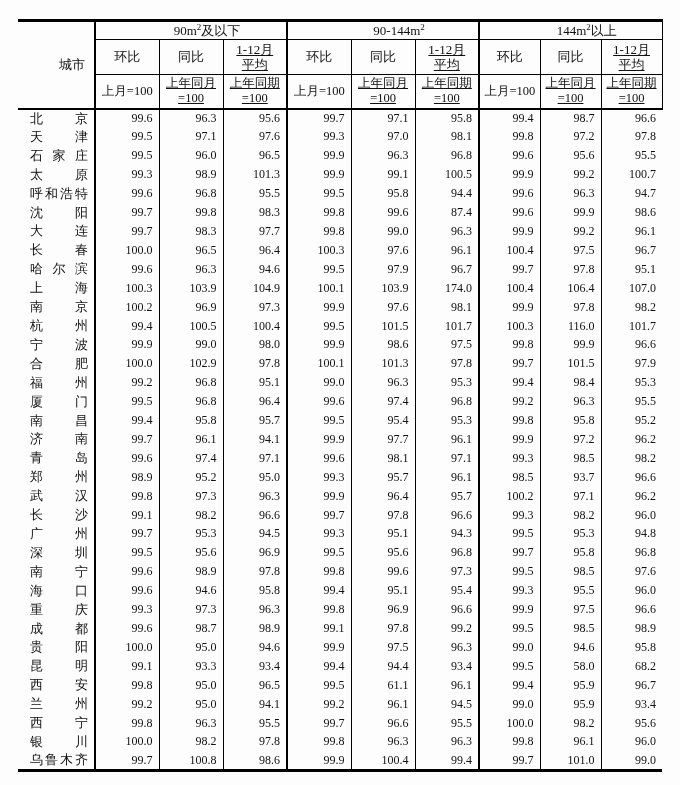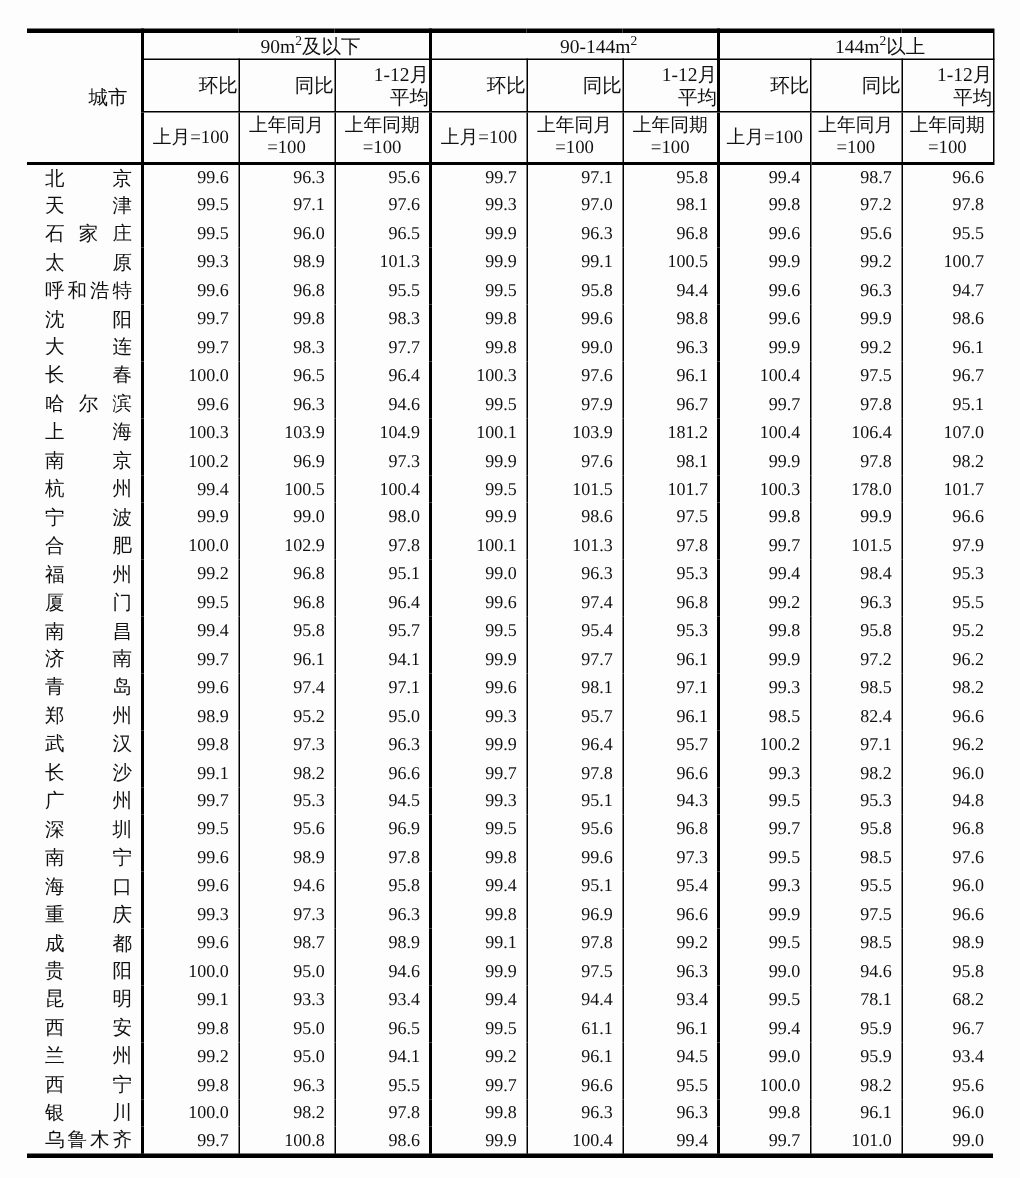--- a/index.html
+++ b/index.html
@@ -12,33 +12,33 @@
     position: absolute; left: 18px; top: 19px;
     width: 644px; table-layout: fixed; border-collapse: collapse;
     border-top: 3px solid #000; border-bottom: 3px solid #000;
   }
   col.c-city  { width: 77px; }
   col.c-w     { width: 64px; }
   col.c-n     { width: 61px; }
 
   thead th { font-weight: normal; text-align: center; vertical-align: middle; font-size: 13px; }
   tr.h1 th { height: 19px; line-height: 17px; padding-left: 32px; }
-  tr.h2 th { height: 35px; text-align: right; }
+  tr.h2 th { height: 35px; }
   tr.h3 th { height: 34px; font-size: 12.5px; }
 
   th.city-h { border-bottom: 2px solid #000; }
   tr.h1 th.grp { border-bottom: 1px solid #000; border-left: 2px solid #000; }
   tr.h1 th.last, tr.h2 th.last, tr.h3 th.last { border-right: 1px solid #000; margin-left: 16px; }
   tr.h2 th, tr.h3 th { border-left: 1px solid #000; }
   tr.h2 th.gs, tr.h3 th.gs { border-left: 2px solid #000; }
   tr.h2 th { border-bottom: 1px solid #000; }
   tr.h3 th { border-bottom: 2px solid #000; }
 
   th sup { font-size: 9px; vertical-align: super; line-height: 0; }
-  .tline { display: block; line-height: 15px; }
+  .tline { display: block; line-height: 15px; text-decoration: underline; }
 
   tbody td { height: 18.91px; font-size: 12px; vertical-align: middle; }
   td.num { text-align: right; padding-right: 6px; border-left: 1px solid #000; }
   td.num.gs { border-left: 2px solid #000; }
   td.city { text-align: left; }
   .cityname {
     display: inline-block; width: 58px; margin-left: 12px;
     font-size: 13px; text-align: justify; text-align-last: justify;
     white-space: nowrap;
   }
@@ -185,21 +185,21 @@
     <td class="num">94.7</td>
   </tr>
 
   <tr>
     <td class="city"><span class="cityname">沈阳</span></td>
     <td class="num gs">99.7</td>
     <td class="num">99.8</td>
     <td class="num">98.3</td>
     <td class="num gs">99.8</td>
     <td class="num">99.6</td>
-    <td class="num">98.8</td>
+    <td class="num">87.4</td>
     <td class="num gs">99.6</td>
     <td class="num">99.9</td>
     <td class="num">98.6</td>
   </tr>
 
   <tr>
     <td class="city"><span class="cityname">大连</span></td>
     <td class="num gs">99.7</td>
     <td class="num">98.3</td>
     <td class="num">97.7</td>
@@ -237,21 +237,21 @@
     <td class="num">95.1</td>
   </tr>
 
   <tr>
     <td class="city"><span class="cityname">上海</span></td>
     <td class="num gs">100.3</td>
     <td class="num">103.9</td>
     <td class="num">104.9</td>
     <td class="num gs">100.1</td>
     <td class="num">103.9</td>
-    <td class="num">181.2</td>
+    <td class="num">174.0</td>
     <td class="num gs">100.4</td>
     <td class="num">106.4</td>
     <td class="num">107.0</td>
   </tr>
 
   <tr>
     <td class="city"><span class="cityname">南京</span></td>
     <td class="num gs">100.2</td>
     <td class="num">96.9</td>
     <td class="num">97.3</td>
@@ -265,21 +265,21 @@
 
   <tr>
     <td class="city"><span class="cityname">杭州</span></td>
     <td class="num gs">99.4</td>
     <td class="num">100.5</td>
     <td class="num">100.4</td>
     <td class="num gs">99.5</td>
     <td class="num">101.5</td>
     <td class="num">101.7</td>
     <td class="num gs">100.3</td>
-    <td class="num">178.0</td>
+    <td class="num">116.0</td>
     <td class="num">101.7</td>
   </tr>
 
   <tr>
     <td class="city"><span class="cityname">宁波</span></td>
     <td class="num gs">99.9</td>
     <td class="num">99.0</td>
     <td class="num">98.0</td>
     <td class="num gs">99.9</td>
     <td class="num">98.6</td>
@@ -369,21 +369,21 @@
 
   <tr>
     <td class="city"><span class="cityname">郑州</span></td>
     <td class="num gs">98.9</td>
     <td class="num">95.2</td>
     <td class="num">95.0</td>
     <td class="num gs">99.3</td>
     <td class="num">95.7</td>
     <td class="num">96.1</td>
     <td class="num gs">98.5</td>
-    <td class="num">82.4</td>
+    <td class="num">93.7</td>
     <td class="num">96.6</td>
   </tr>
 
   <tr>
     <td class="city"><span class="cityname">武汉</span></td>
     <td class="num gs">99.8</td>
     <td class="num">97.3</td>
     <td class="num">96.3</td>
     <td class="num gs">99.9</td>
     <td class="num">96.4</td>
@@ -499,21 +499,21 @@
 
   <tr>
     <td class="city"><span class="cityname">昆明</span></td>
     <td class="num gs">99.1</td>
     <td class="num">93.3</td>
     <td class="num">93.4</td>
     <td class="num gs">99.4</td>
     <td class="num">94.4</td>
     <td class="num">93.4</td>
     <td class="num gs">99.5</td>
-    <td class="num">78.1</td>
+    <td class="num">58.0</td>
     <td class="num">68.2</td>
   </tr>
 
   <tr>
     <td class="city"><span class="cityname">西安</span></td>
     <td class="num gs">99.8</td>
     <td class="num">95.0</td>
     <td class="num">96.5</td>
     <td class="num gs">99.5</td>
     <td class="num">61.1</td>

